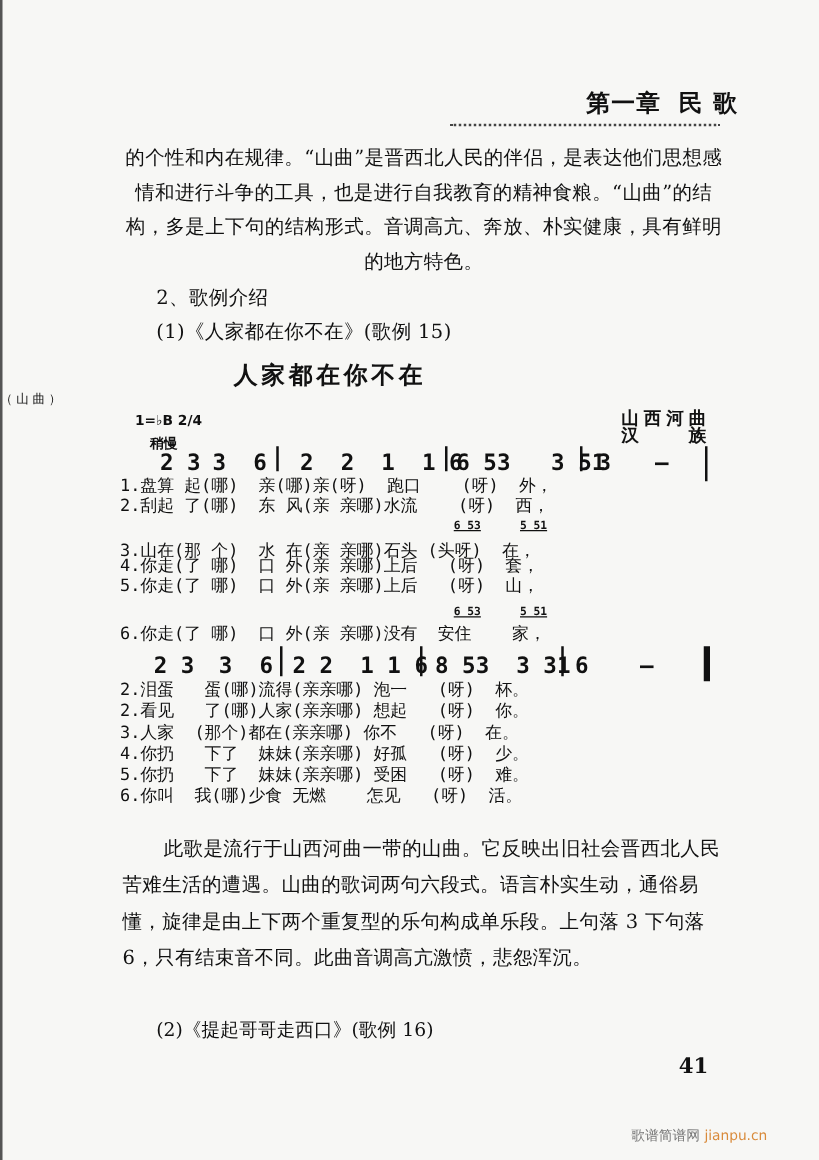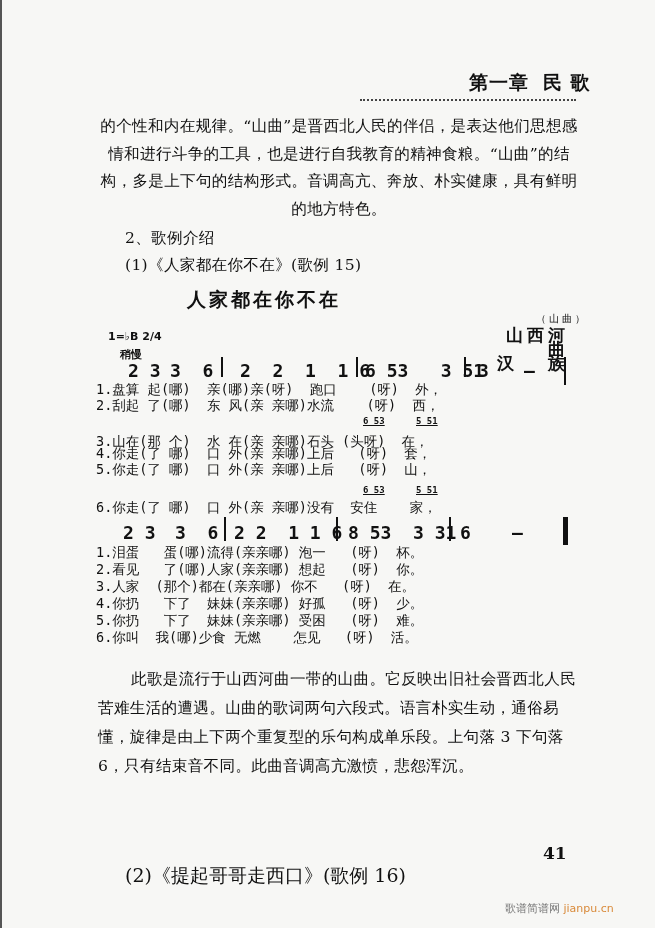--- a/index.html
+++ b/index.html
@@ -10,32 +10,32 @@
   }
   .left-edge { position:absolute; left:0; top:0; width:2px; height:928px; background:#555; }
   .chapter { position:absolute; left:437px; top:70px; font-size:19px; font-weight:bold; letter-spacing:1px;margin-left:32px; }
   .chapter .gap { display:inline-block; width:14px; }
   .dots { position:absolute; left:360px; top:99px; width:216px; border-top:2px dotted #444; }
   .para { position:absolute; left:98px; width:482px; font-size:15.6px; line-height:27.5px; letter-spacing:0.3px; }
   .p1 { top:113px;text-align:center; }
   .p-sec { left:125px; top:225px; }
   .p-ex1 { left:125px; top:252px; }
   .song-title { position:absolute; left:0; width:528px; top:287px; text-align:center; font-family:"DejaVu Sans", sans-serif; font-size:19px; font-weight:bold; letter-spacing:3px; }
-  .song-sub { position:absolute; left:0; width:588px; top:312px; text-align:right; font-family:"DejaVu Sans", sans-serif; font-size:10px; letter-spacing:3px; }
+  .song-sub { position:absolute; left:0; width:588px; top:312px; text-align:left; font-family:"DejaVu Sans", sans-serif; font-size:10px; letter-spacing:3px; }
   .key { position:absolute; left:108px; top:330px; font-family:"DejaVu Sans", sans-serif; font-size:11px; font-weight:bold; }
   .tempo { position:absolute; left:120px; top:347px; font-family:"DejaVu Sans", sans-serif; font-size:11px; font-weight:bold; }
-  .origin { position:absolute; left:497px; top:328px; font-family:"DejaVu Sans", sans-serif; font-size:17px; font-weight:bold; letter-spacing:4px; line-height:14px; width:72px;text-align:right; }
+  .origin { position:absolute; left:497px; top:328px; font-family:"DejaVu Sans", sans-serif; font-size:14px; font-weight:bold; letter-spacing:4px; line-height:14px; width:72px;text-align:right; }
   .origin .r2 { display:flex; justify-content:space-between; }
   .notes { position:absolute; font-family:"DejaVu Sans Mono", monospace; font-size:18px; font-weight:bold; white-space:pre; }
   .lyr { position:absolute; left:96px; font-family:"DejaVu Sans Mono", monospace; font-size:13.5px; white-space:pre; line-height:15.8px; }
   .small-notes { position:absolute; font-family:"DejaVu Sans Mono", monospace; font-size:9px; font-weight:bold; white-space:pre; text-decoration:underline; }
   .bar { position:absolute; width:1.5px; background:#111; }
   .bar.thick { width:5px; }
   .para2 { position:absolute; left:98px; width:482px; top:665px; font-size:15.6px; line-height:29px; text-indent:33px; letter-spacing:0.3px; }
-  .ex2 { position:absolute; left:125px; top:815px; font-size:19px;margin-top:48px; }
+  .ex2 { position:absolute; left:125px; top:815px; font-size:15px; }
   .pageno { position:absolute; left:543px; top:843px; font-size:17px; font-weight:bold; }
   .wm { position:absolute; left:505px; top:901px; font-family:"DejaVu Sans", sans-serif; font-size:11px; color:#777; }
   .wm .url { color:#d98a3a; }
 </style>
 </head>
 <body>
 
 <div class="left-edge"></div>
 
 <div class="chapter">
@@ -89,21 +89,21 @@
 <div class="notes" style="left:175px;top:522px;">3  6</div>
 <div class="bar" style="left:224px;top:517px;height:24px;"></div>
 <div class="notes" style="left:234px;top:522px;">2 2  1 1 6</div>
 <div class="bar" style="left:336px;top:517px;height:24px;"></div>
 <div class="notes" style="left:348px;top:522px;">8 53  3 31</div>
 <div class="bar" style="left:449px;top:517px;height:24px;"></div>
 <div class="notes" style="left:460px;top:522px;">6</div>
 <div class="notes" style="left:512px;top:522px;">–</div>
 <div class="bar thick" style="left:563px;top:517px;height:28px;"></div>
 
-<div class="lyr" style="top:545px;">1.泪蛋   蛋(哪)流得(亲亲哪) 泡一   (呀)  杯。</div>
+<div class="lyr" style="top:545px;">2.泪蛋   蛋(哪)流得(亲亲哪) 泡一   (呀)  杯。</div>
 <div class="lyr" style="top:562px;">2.看见   了(哪)人家(亲亲哪) 想起   (呀)  你。</div>
 <div class="lyr" style="top:579px;">3.人家  (那个)都在(亲亲哪) 你不   (呀)  在。</div>
 <div class="lyr" style="top:596px;">4.你扔   下了  妹妹(亲亲哪) 好孤   (呀)  少。</div>
 <div class="lyr" style="top:613px;">5.你扔   下了  妹妹(亲亲哪) 受困   (呀)  难。</div>
 <div class="lyr" style="top:630px;">6.你叫  我(哪)少食 无燃    怎见   (呀)  活。</div>
 
 <div class="para2">此歌是流行于山西河曲一带的山曲。它反映出旧社会晋西北人民苦难生活的遭遇。山曲的歌词两句六段式。语言朴实生动，通俗易懂，旋律是由上下两个重复型的乐句构成单乐段。上句落 3 下句落 6，只有结束音不同。此曲音调高亢激愤，悲怨浑沉。</div>
 <div class="ex2">(2)《提起哥哥走西口》(歌例 16)</div>
 
 <div class="pageno">41</div>

